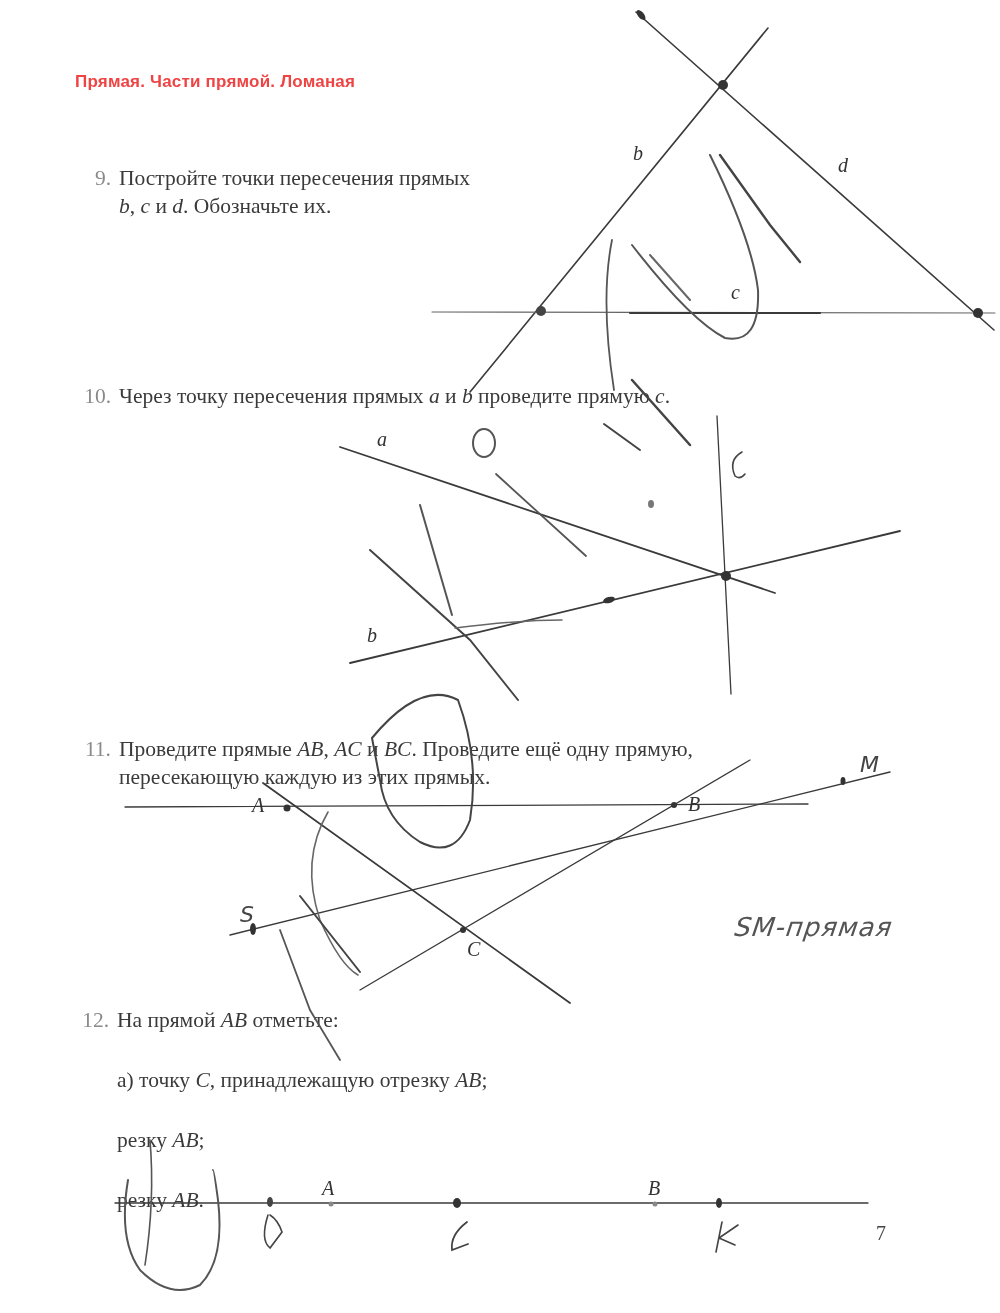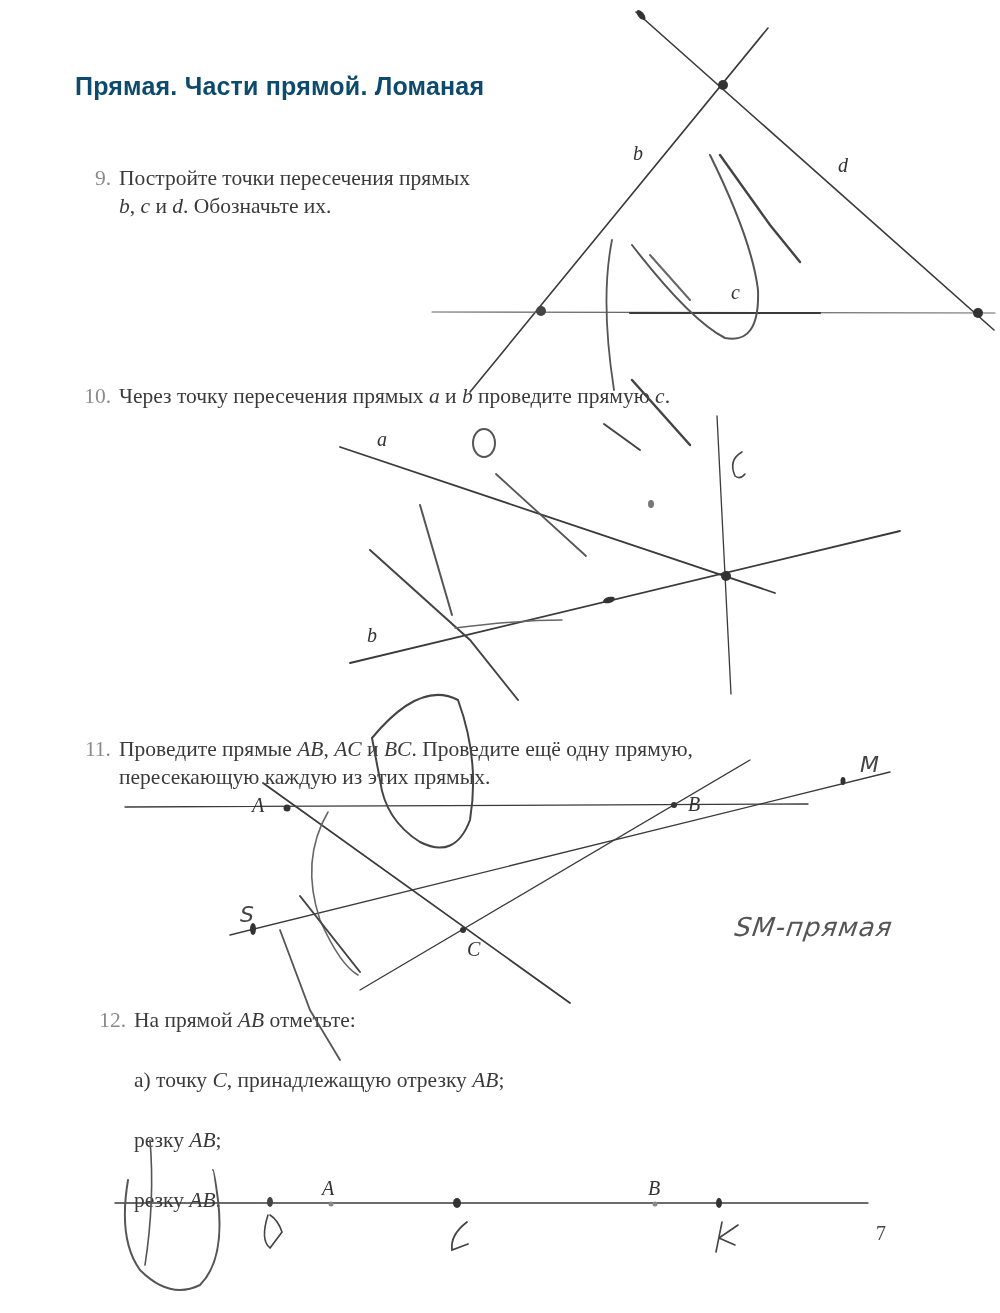--- a/index.html
+++ b/index.html
@@ -1,17 +1,17 @@
 <!DOCTYPE html>
 <html><head>
 <meta charset="utf-8">
 <style>
   html, body { margin: 0; padding: 0; background: #ffffff; }
   body { width: 1000px; height: 1313px; position: relative; overflow: hidden; font-family: "DejaVu Serif", "Liberation Serif", serif; color: #333; }
-  .page-title { position: absolute; left: 75px; top: 72px; font-family: "Liberation Sans", "DejaVu Sans", sans-serif; font-weight: bold; font-size: 25px; color: #0c4a6e; letter-spacing: 0.2px; }
+  .page-title { position: absolute; left: 75px; top: 72px; font-family: "Liberation Sans", "DejaVu Sans", sans-serif; font-weight: bold; font-size: 17px; color: #ef4444; letter-spacing: 0.2px; }
   .task { position: absolute; font-family: "Liberation Serif", "DejaVu Serif", serif; font-size: 21.5px; line-height: 28px; color: #3a3a3a; }
   .task .num { position: absolute; color: #8a8a8a; text-align: right; width: 36px; }
   .task .body { margin-left: 44px; }
   .task i { font-style: italic; }
   .item { display: block; margin-top: 32px; }
   svg.figure { position: absolute; left: 0; top: 0; }
   .lbl { font-family: "Liberation Serif", "DejaVu Serif", serif; font-style: italic; font-size: 20px; fill: #333; }
   .hand { font-family: "DejaVu Sans", sans-serif; font-style: italic; fill: #444; }
   .page-number { position: absolute; left: 876px; top: 1222px; font-family: "Liberation Serif", serif; font-size: 20px; color: #444; }
   .hand-note { position: absolute; left: 735px; top: 912px; font-family: "DejaVu Sans", sans-serif; font-style: italic; font-size: 26px; color: #555; letter-spacing: 1px; transform: skewX(-8deg); }
@@ -41,21 +41,21 @@
 <div class="task" style="left:75px; top:735px;">
   <span class="num">11.</span>
   <div class="body">
     <div>
       <span>Проведите прямые </span><i>AB</i><span>, </span><i>AC</i><span> и </span><i>BC</i><span>. Проведите ещё одну прямую,</span>
     </div>
     <div>пересекающую каждую из этих прямых.</div>
   </div>
 </div>
 
-<div class="task" style="left:90px; top:1006px;">
+<div class="task" style="left:73px; top:1006px;">
   <span class="num">12.</span>
   <div class="body">
     <div style="margin-bottom:6px;">
       <span>На прямой </span><i>AB</i><span> отметьте:</span>
     </div>
     <div class="item">
       <span>а) точку </span><i>C</i><span>, принадлежащую отрезку </span><i>AB</i><span>;</span>
     </div>
     <div class="item">
       <span>резку </span><i>AB</i><span>;</span>

